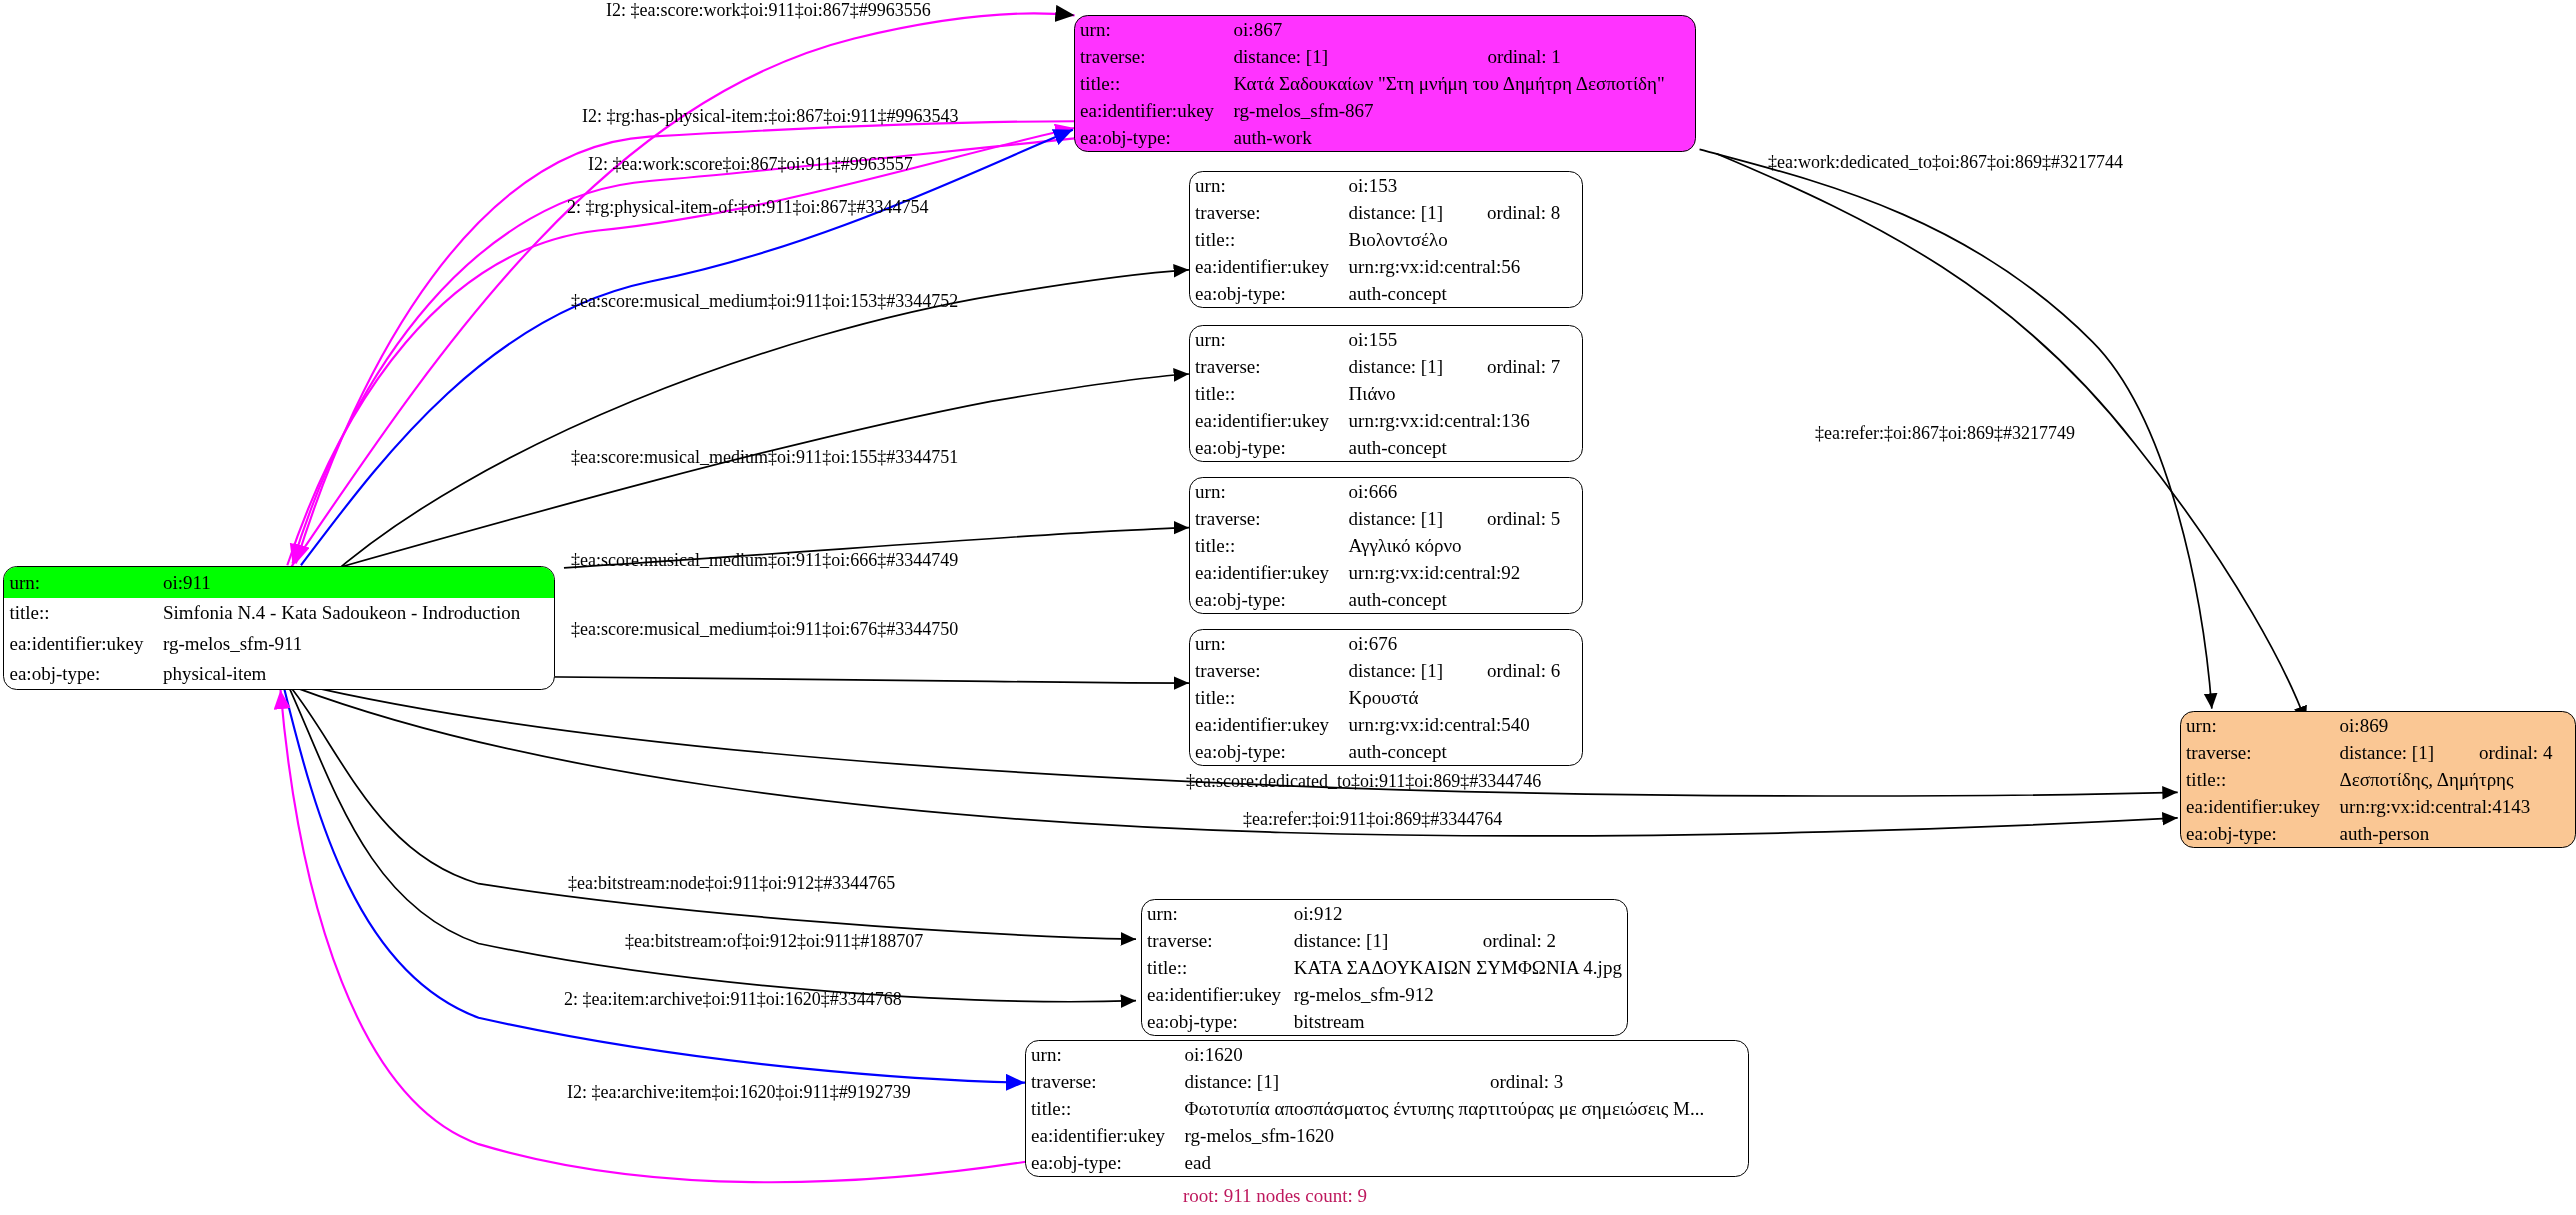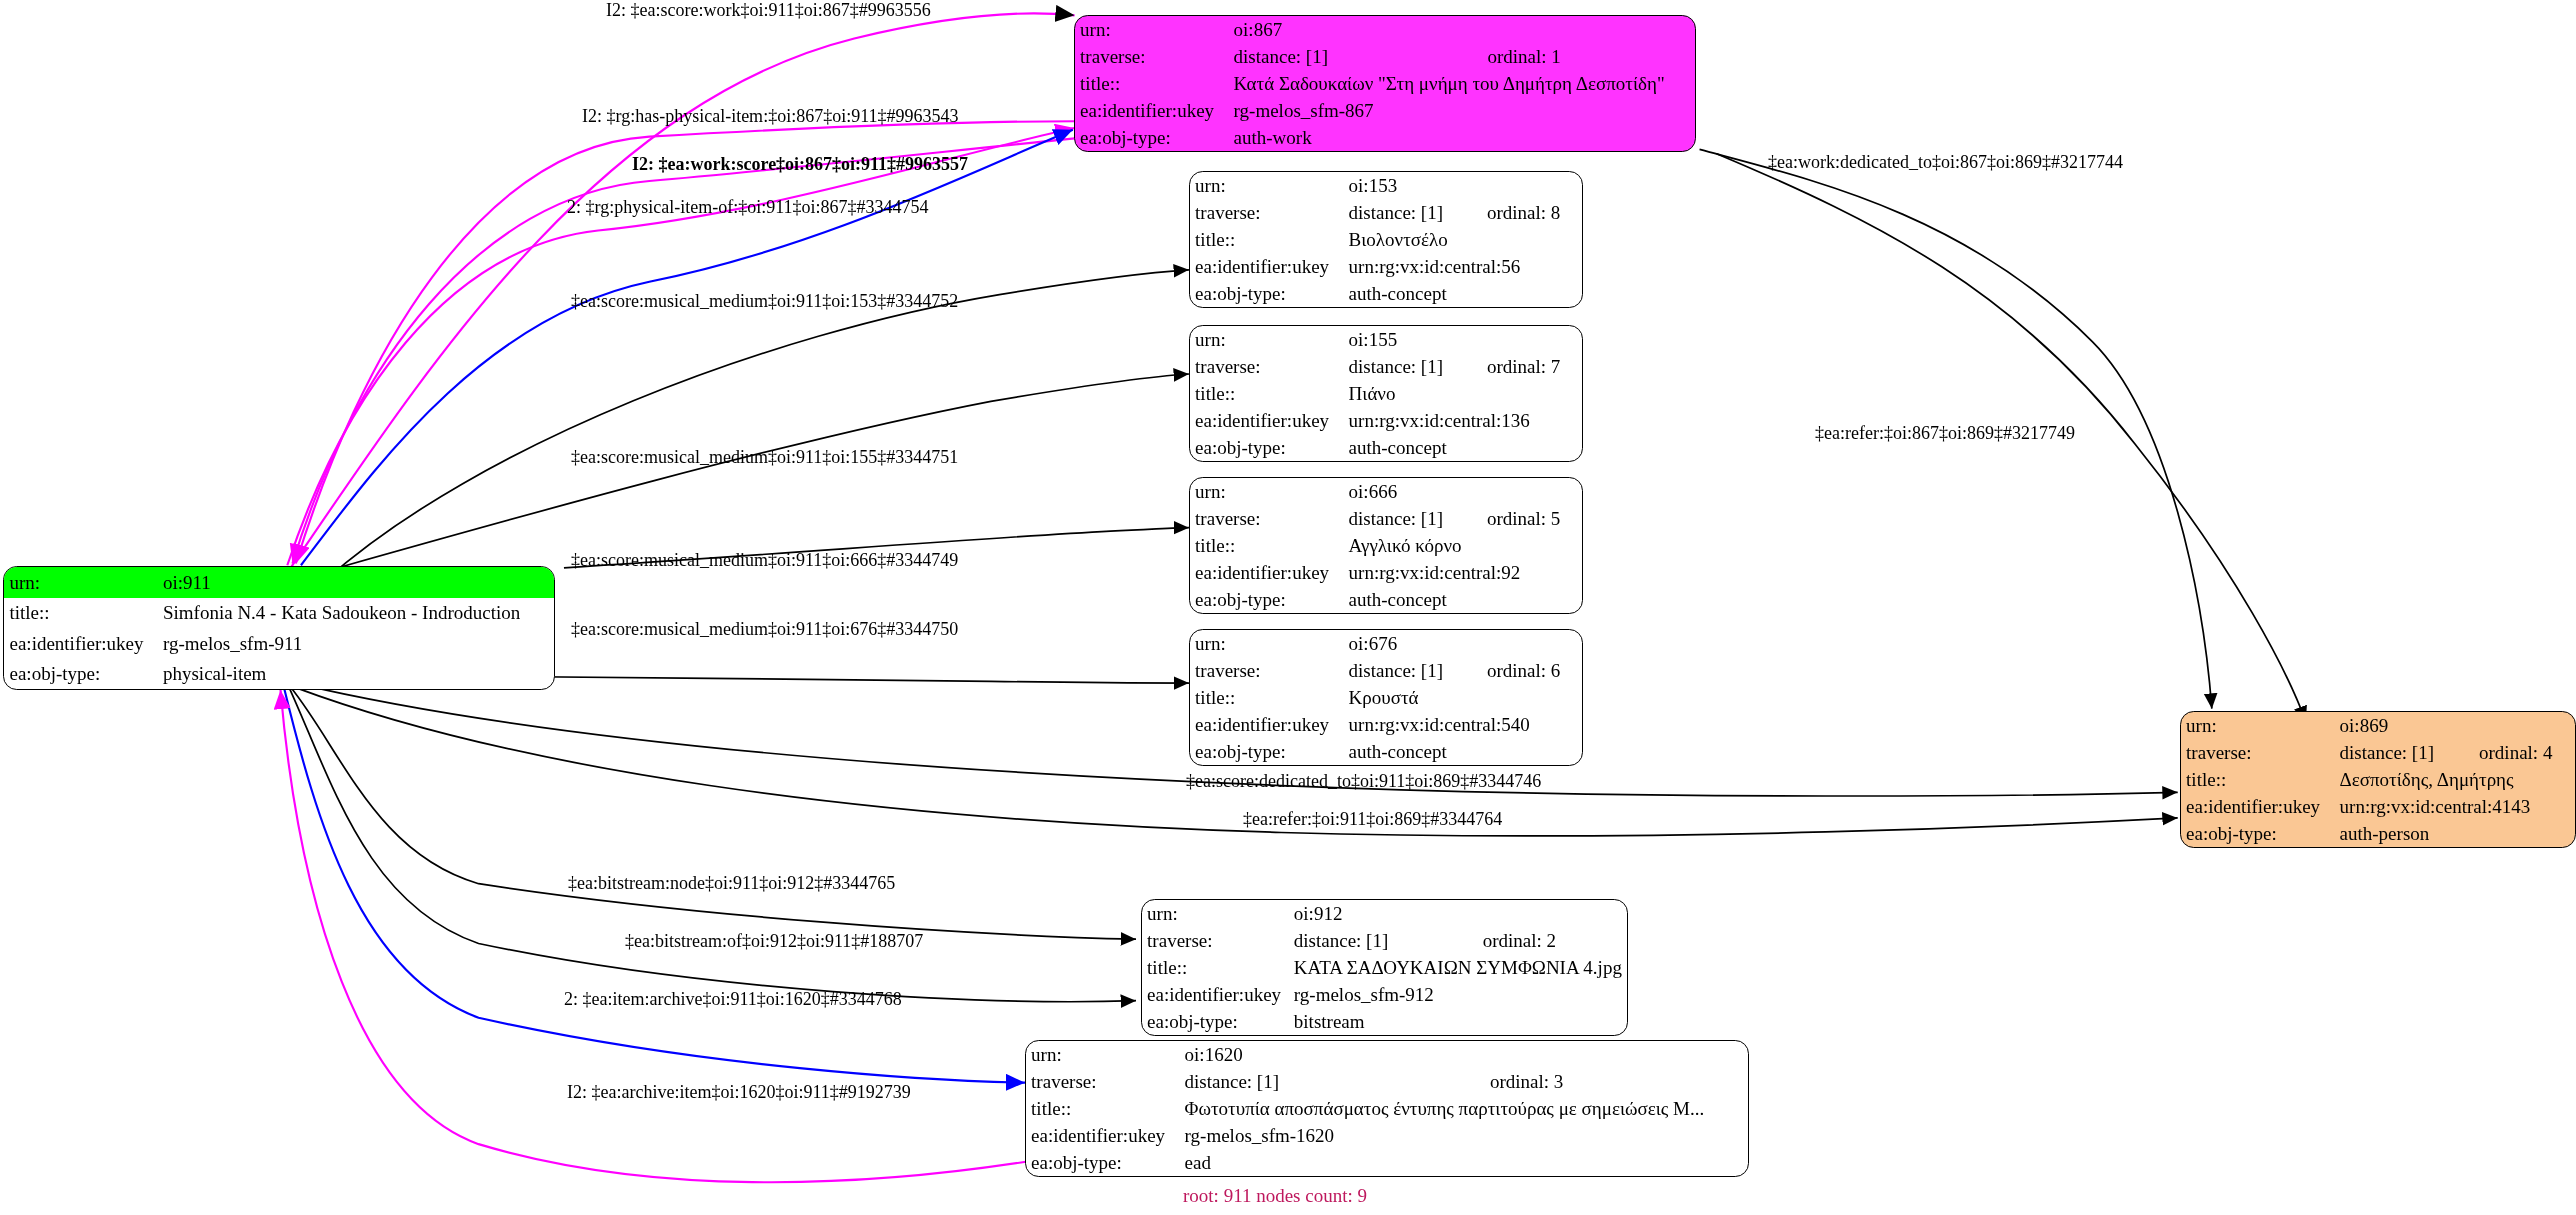--- a/index.html
+++ b/index.html
@@ -123,21 +123,21 @@
 
     <path fill="none" stroke="#ff00ff" stroke-width="2.5" marker-end="url(#ah-magenta)" d="M 1205,1360 C 1000,1392 760,1400 560,1340 C 420,1290 350,1060 328,808"></path>
 
     <path fill="none" stroke="#000000" stroke-width="2" marker-end="url(#ah-black)" d="M 1990,175 C 2120,210 2300,250 2450,400 C 2540,490 2580,700 2590,830"></path>
 
     <path fill="none" stroke="#000000" stroke-width="2" marker-end="url(#ah-black)" d="M 2010,180 C 2200,260 2360,340 2500,520 C 2620,670 2680,790 2700,845"></path>
   </svg>
 
   <div class="edge-label" style="left:606px; top:0px;">I2: ‡ea:score:work‡oi:911‡oi:867‡#9963556</div>
   <div class="edge-label" style="left:582px; top:106px;">I2: ‡rg:has-physical-item:‡oi:867‡oi:911‡#9963543</div>
-  <div class="edge-label" style="left:632px; top:154px;font-weight:bold;">I2: ‡ea:work:score‡oi:867‡oi:911‡#9963557</div>
+  <div class="edge-label" style="left:588px; top:154px;">I2: ‡ea:work:score‡oi:867‡oi:911‡#9963557</div>
   <div class="edge-label" style="left:567px; top:197px;">2: ‡rg:physical-item-of:‡oi:911‡oi:867‡#3344754</div>
 
   <div class="edge-label" style="left:571px; top:291px;">‡ea:score:musical_medium‡oi:911‡oi:153‡#3344752</div>
   <div class="edge-label" style="left:571px; top:447px;">‡ea:score:musical_medium‡oi:911‡oi:155‡#3344751</div>
   <div class="edge-label" style="left:571px; top:550px;">‡ea:score:musical_medium‡oi:911‡oi:666‡#3344749</div>
   <div class="edge-label" style="left:571px; top:619px;">‡ea:score:musical_medium‡oi:911‡oi:676‡#3344750</div>
 
   <div class="edge-label" style="left:1186px; top:771px;">‡ea:score:dedicated_to‡oi:911‡oi:869‡#3344746</div>
   <div class="edge-label" style="left:1243px; top:809px;">‡ea:refer:‡oi:911‡oi:869‡#3344764</div>
 

